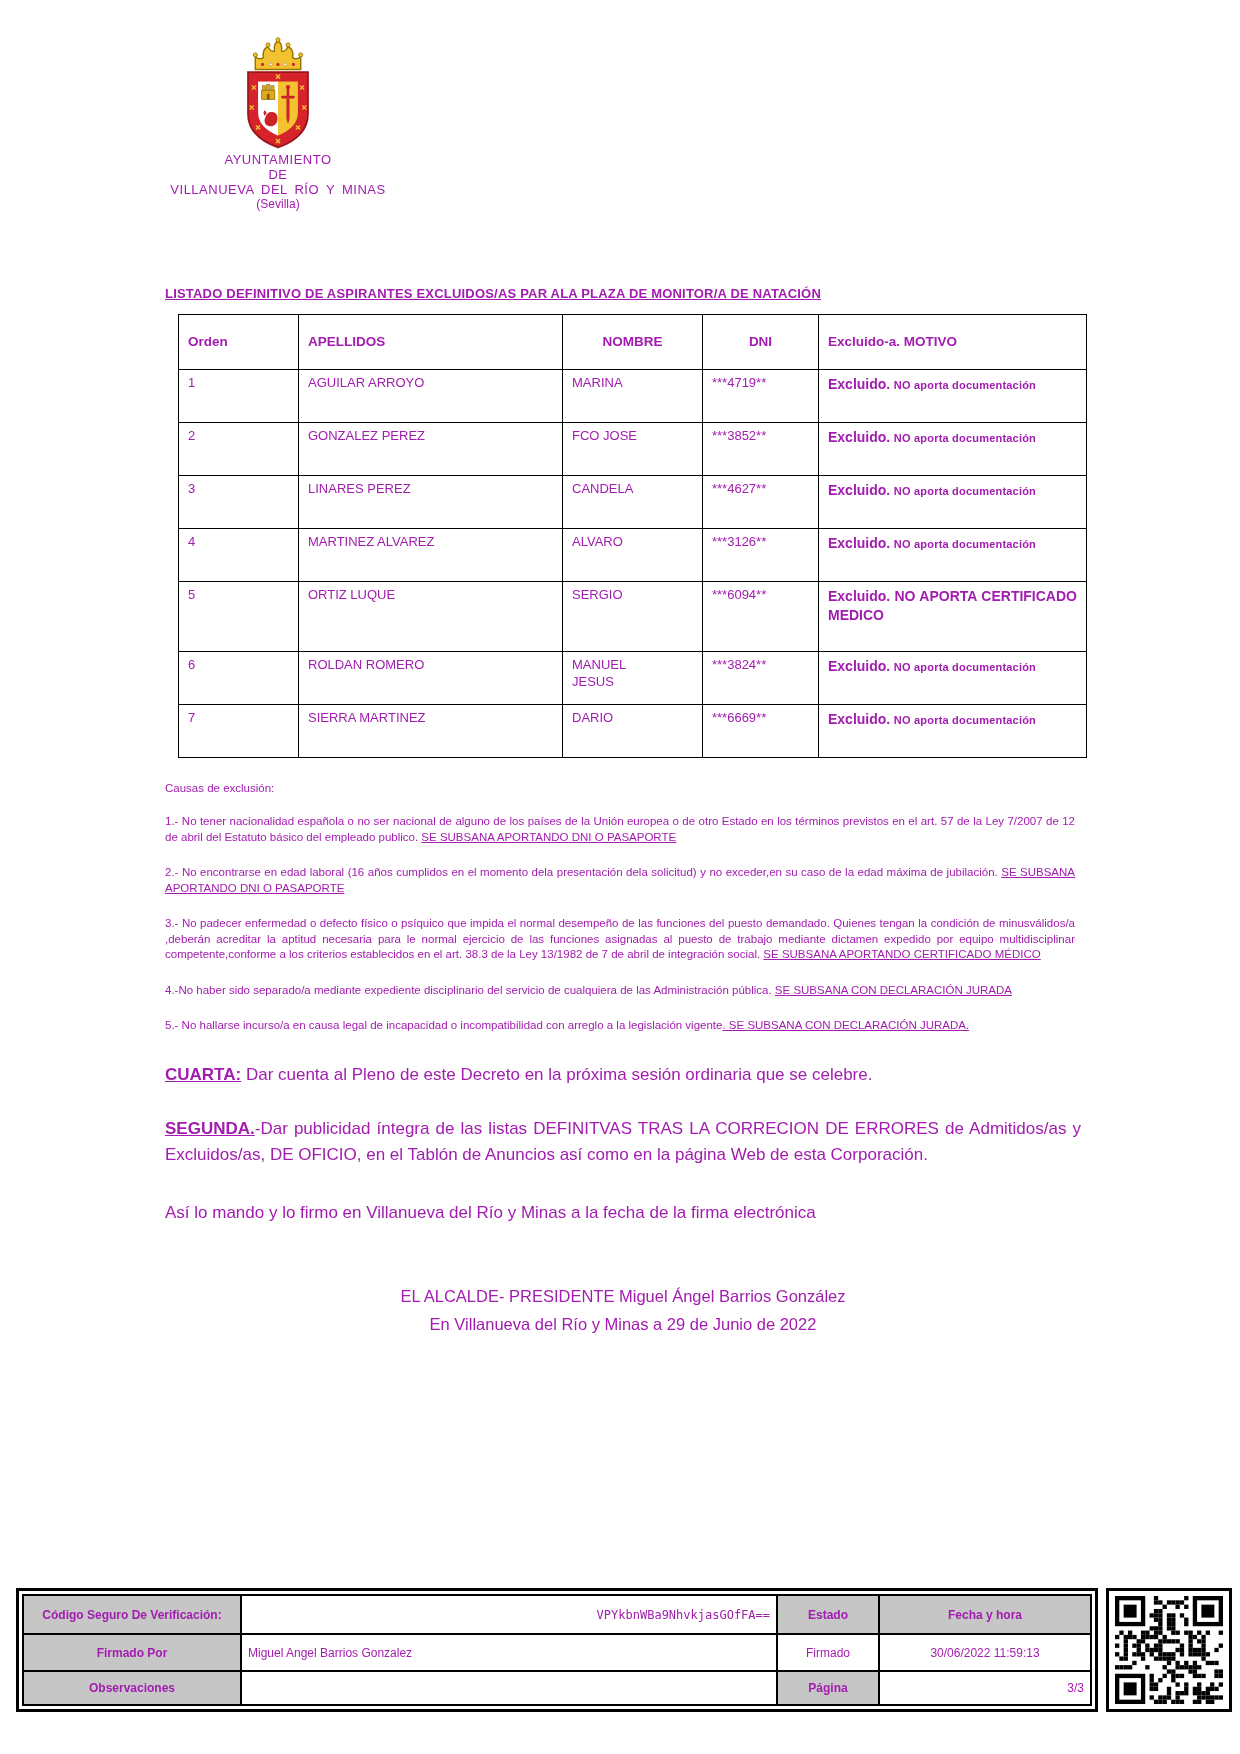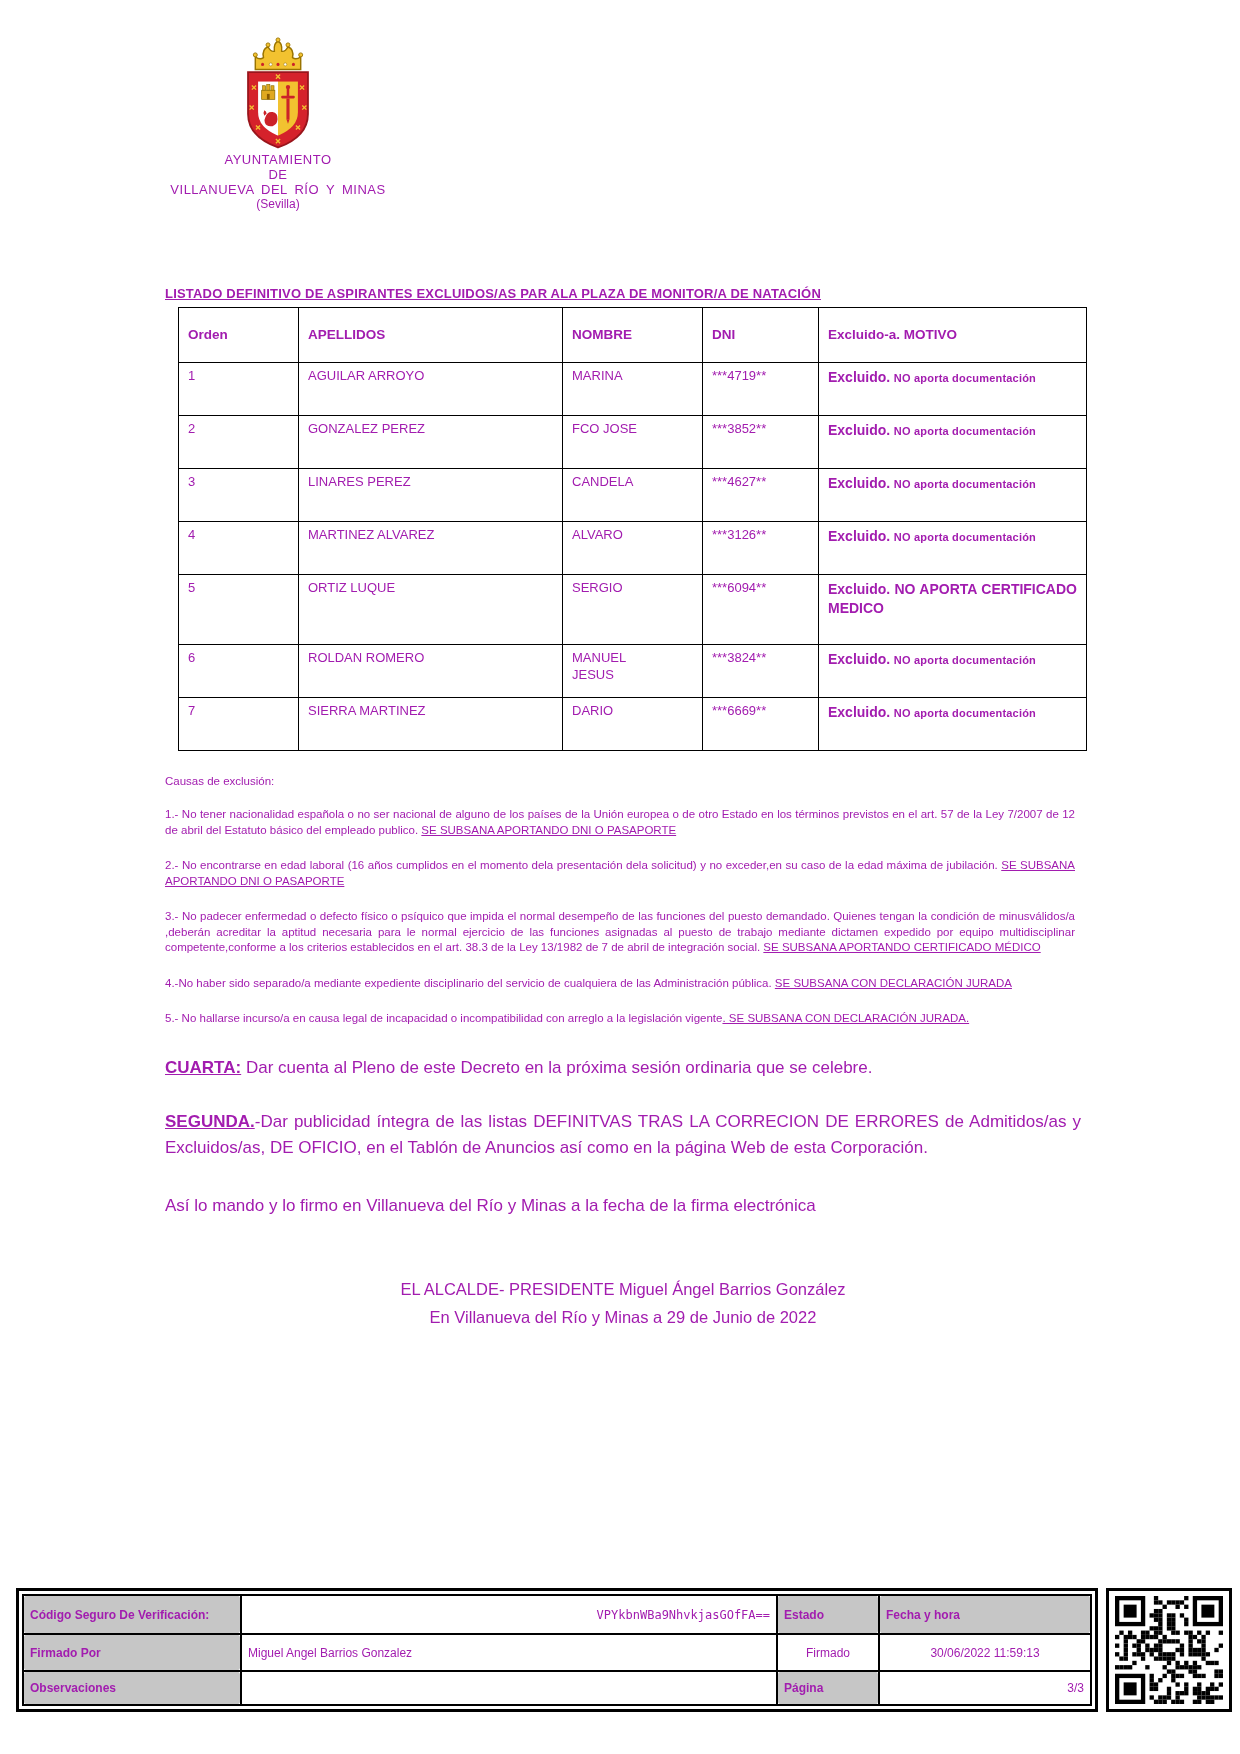--- a/index.html
+++ b/index.html
@@ -9,24 +9,24 @@
   }
   
   .logo-block{position:absolute;top:34px;left:150px;width:256px;text-align:center;}
   .crest{display:block;margin:0 auto;}
   .org-line{font-size:13px;line-height:15px;letter-spacing:.5px;word-spacing:3px;}
   .org-line.small{font-size:12px;letter-spacing:0;}
   
   .content{position:absolute;left:165px;top:286px;width:916px;}
   .doc-title{font-size:13px;font-weight:bold;text-decoration:underline;letter-spacing:.2px;}
   
-  table.main{border-collapse:collapse;table-layout:fixed;width:908px;margin:6px 0 0 13px;padding-left:12px;}
+  table.main{border-collapse:collapse;table-layout:fixed;width:908px;margin:13px 0 0 13px;padding-left:12px;}
   table.main th,table.main td{border:1px solid #000;font-size:13px;padding:5px 9px;vertical-align:top;line-height:1.3;}
   table.main th{font-weight:bold;height:44px;vertical-align:middle;text-align:left;font-size:13.5px;}
-  table.main th.center{}
+  table.main th.center{text-align:center;}
   table.main td{height:42px;}
   td.motivo{vertical-align:middle;padding-top:14px;}
   .motivo-main{font-weight:bold;font-size:14px;}
   .motivo-detail{font-weight:bold;font-size:11px;letter-spacing:.2px;}
   td.motivo-big{text-align:justify;padding-top:8px;}
   td.motivo-big .motivo-detail{font-size:14px;letter-spacing:0;}
   .nb-wrap{display:inline-block;max-width:82px;}
   
   .causas-heading{font-size:11.5px;margin-top:24px;}
   .causa{font-size:11.5px;line-height:15.5px;text-align:justify;margin-top:20px;width:910px;}
@@ -34,21 +34,21 @@
   
   .clause{font-size:17px;line-height:26px;text-align:justify;margin-top:28px;}
   .clause .lead{font-weight:bold;text-decoration:underline;}
   .closing{font-size:17px;line-height:26px;margin-top:32px;}
   .signature{margin-top:56px;text-align:center;font-size:16.5px;line-height:28px;}
   
   .vf-box{position:absolute;left:16px;top:1588px;width:1082px;height:124px;border:3px solid #000;
           box-sizing:border-box;padding:3px;background:#fff;}
   table.vf{border-collapse:collapse;width:100%;height:100%;table-layout:fixed;}
   table.vf td{border:2px solid #000;font-size:12px;padding:1px 6px;vertical-align:middle;overflow:hidden;white-space:nowrap;}
-  table.vf td.lbl{background:#c6c6c6;text-align:left;font-weight:bold;border-radius:6px;}
+  table.vf td.lbl{background:#c6c6c6;text-align:center;font-weight:bold;}
   .mono{font-family:"DejaVu Sans Mono",monospace;}
   td.csv-val{text-align:right;font-size:12px;margin-top:44px;}
   td.url-val{text-align:center;vertical-align:top;padding-top:8px;font-size:12.5px;}
   .qr-box{position:absolute;left:1106px;top:1588px;width:126px;height:124px;border:3px solid #000;
           box-sizing:border-box;padding:5px;background:#fff;}
   .qr-box svg{display:block;width:100%;height:100%;}
 </style>
 </head>
 <body>
 

